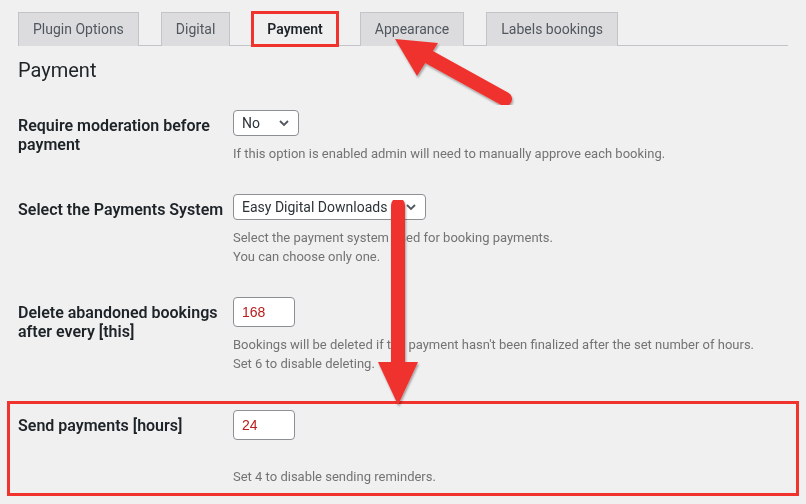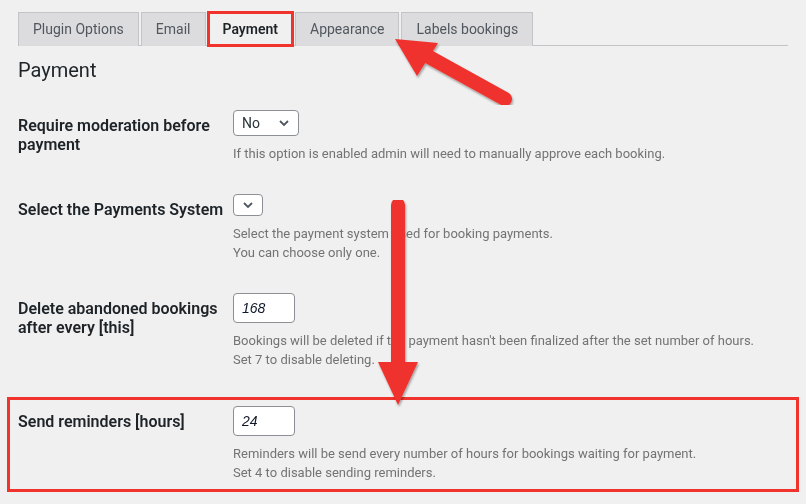--- a/index.html
+++ b/index.html
@@ -8,21 +8,21 @@
     padding: 0;
     font-family: -apple-system, BlinkMacSystemFont, "Segoe UI", Roboto, sans-serif;
     background: #f0f0f1;
     color: #3c434a;
     font-size: 14px;
     width: 806px;
   }
   .wrap { padding: 12px 18px 20px 18px; }
   .tabs {
     display: flex;
-    gap: 2px;
+    gap: 22px;
     border-bottom: 1px solid #c3c4c7;
     margin-bottom: 12px;
   }
   .tab {
     background: #dcdcde;
     border: 1px solid #c3c4c7;
     border-bottom: none;
     padding: 8px 14px;
     font-size: 14px;
     color: #50575e;
@@ -70,24 +70,23 @@
     font-size: 14px;
     color: #2c3338;
   }
   .select-wrap { cursor: pointer; gap: 18px; }
   .select-wrap svg { width: 12px; height: 12px; }
   .num-input {
     border: none;
     outline: none;
     font-size: 14px;
     width: 44px;
-    color: #0f172a;
+    color: #b91c1c;
     background: transparent;
     padding: 2px 0;
-    font-style: italic;
   }
   .desc {
     color: #737373;
     font-size: 13px;
     margin-top: 8px;
     line-height: 1.5;
   }
   .highlight-row {
     outline: 3px solid #f0332d;
     padding: 6px 8px;
@@ -99,21 +98,21 @@
     pointer-events: none;
   }
 </style>
 </head>
 <body>
 
 <div class="wrap" style="position:relative;">
 
   <div class="tabs">
     <div class="tab">Plugin Options</div>
-    <div class="tab">Email</div>
+    <div class="tab">Digital</div>
     <div class="tab active highlight">Payment</div>
     <div class="tab">Appearance</div>
     <div class="tab">Labels bookings</div>
   </div>
 
   <h2 class="section-title">Payment</h2>
 
   <div class="form-row">
     <div class="row-label">Require moderation before payment</div>
     <div class="row-field">
@@ -124,52 +123,53 @@
           </svg>
       </div>
       <div class="desc">If this option is enabled admin will need to manually approve each booking.</div>
     </div>
   </div>
 
   <div class="form-row">
     <div class="row-label">Select the Payments System</div>
     <div class="row-field">
       <div class="select-wrap">
+        <span>Easy Digital Downloads</span>
         <svg viewBox="0 0 12 12">
             <path d="M2 4 L6 8 L10 4" fill="none" stroke="#50575e" stroke-width="1.8"></path>
           </svg>
       </div>
       <div class="desc">
         <span>Select the payment system used for booking payments.</span><br>
         <span>You can choose only one.</span>
       </div>
     </div>
   </div>
 
   <div class="form-row">
     <div class="row-label">Delete abandoned bookings after every [this]</div>
     <div class="row-field">
       <div class="input-wrap">
         <input class="num-input" value="168" style="">
       </div>
       <div class="desc">
         <span>Bookings will be deleted if the payment hasn't been finalized after the set number of hours.</span><br>
-        <span>Set 7 to disable deleting.</span>
+        <span>Set 6 to disable deleting.</span>
       </div>
     </div>
   </div>
 
   <div class="form-row highlight-row" style="margin-bottom:0;">
-    <div class="row-label">Send reminders [hours]</div>
+    <div class="row-label">Send payments [hours]</div>
     <div class="row-field">
       <div class="input-wrap">
         <input class="num-input" value="24" style="">
       </div>
       <div class="desc">
-        <span>Reminders will be send every number of hours for bookings waiting for payment.</span><br>
+        <br>
         <span>Set 4 to disable sending reminders.</span>
       </div>
     </div>
   </div>
 
   <svg class="arrow" style="left:390px; top:34px;" width="130" height="80">
     <defs>
       <filter id="sA">
           <feDropShadow dx="1" dy="2" stdDeviation="1.3" flood-color="#000" flood-opacity="0.35"></feDropShadow>
         </filter>

